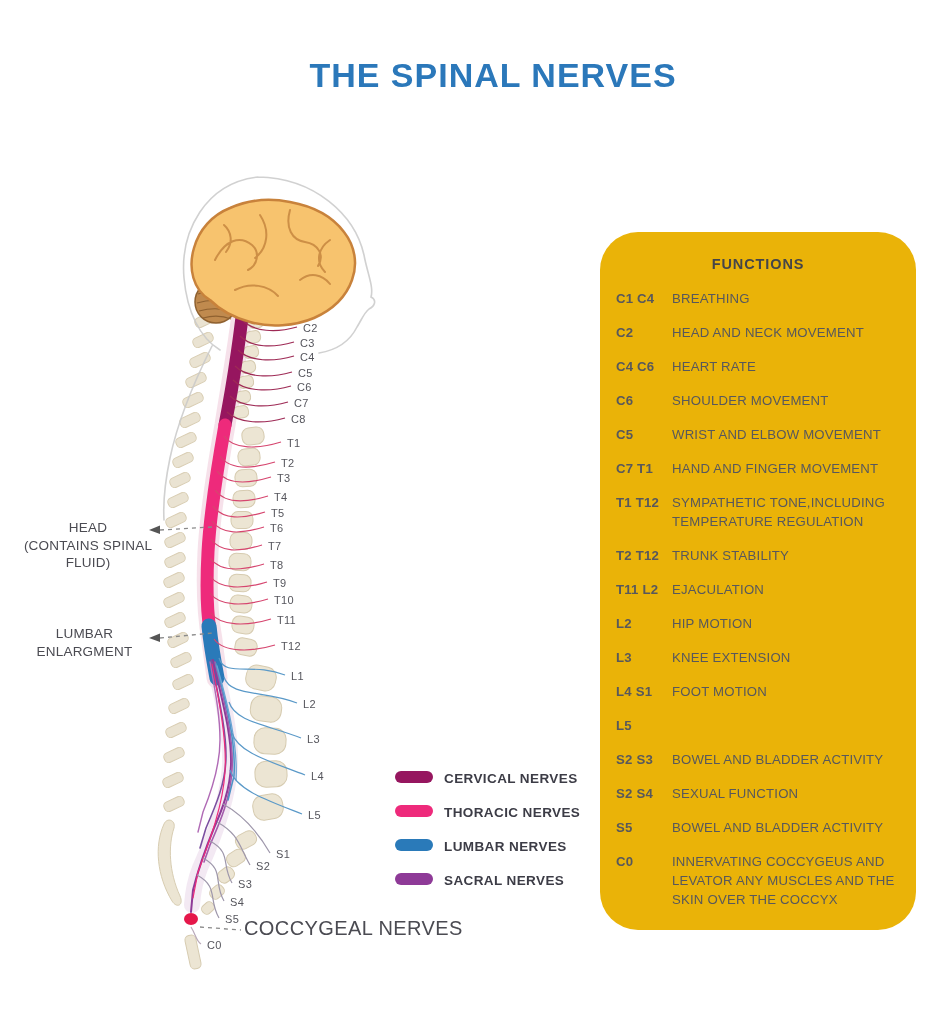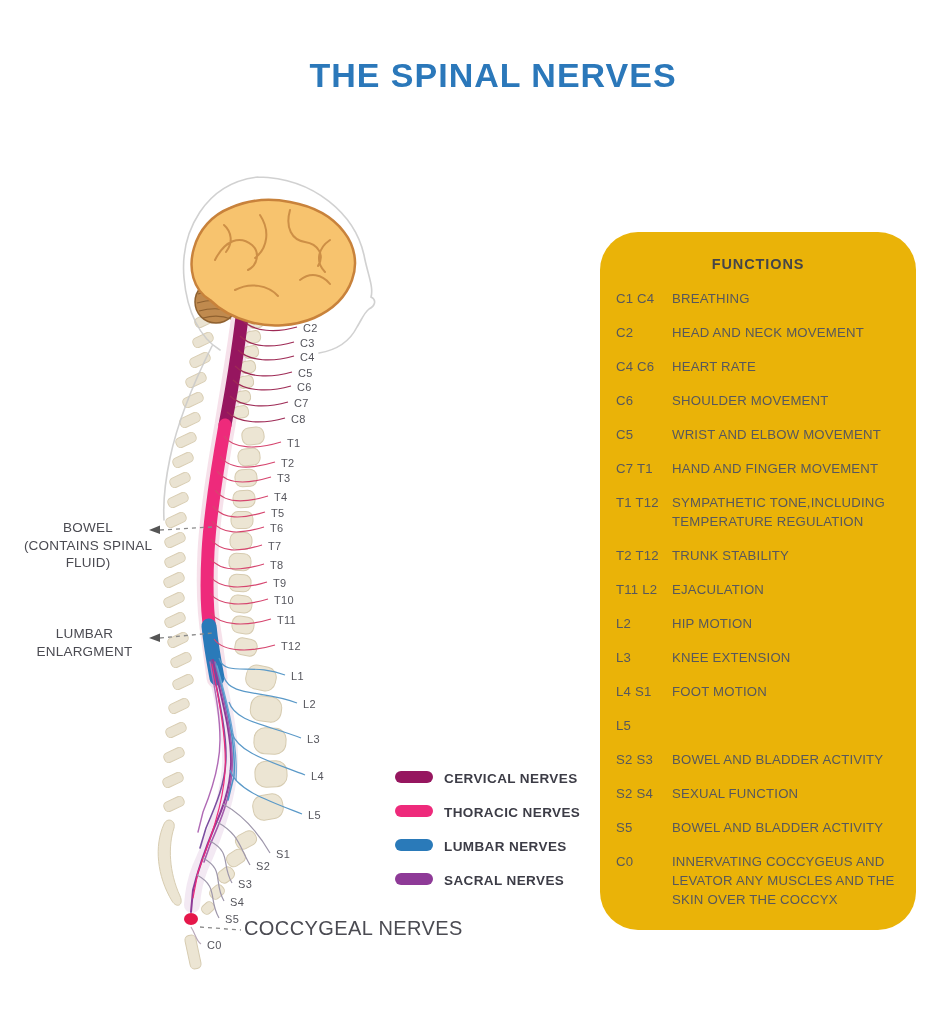--- a/index.html
+++ b/index.html
@@ -13,21 +13,21 @@
   .side-label.lumbar{left:22px;top:625px;width:125px;}
   .side-label.coccygeal{left:244px;top:920px;width:220px;text-align:left;font-size:20px;letter-spacing:.4px;}
   .legend{position:absolute;left:395px;top:771px;}
   .legend-row{display:flex;align-items:flex-start;height:13px;margin-bottom:21px;}
   .legend-pill{width:38px;height:12px;border-radius:7px;flex-shrink:0;}
   .legend-label{margin-left:11px;font-size:13.5px;font-weight:700;color:#3c3c46;letter-spacing:.4px;white-space:nowrap;}
   .functions-panel{position:absolute;left:600px;top:232px;width:316px;height:698px;
     background:#eab308;border-radius:38px;box-sizing:border-box;padding:24px 12px 0 12px;}
   .functions-title{text-align:center;font-size:14.5px;font-weight:700;color:#454549;letter-spacing:.9px;margin-bottom:17px;}
   .fn-row{display:flex;margin-bottom:15px;font-size:13.2px;line-height:19px;color:#58585c;letter-spacing:.2px;}
-  .fn-levels{width:56px;flex-shrink:0;padding-left:4px;white-space:nowrap;}
+  .fn-levels{width:56px;flex-shrink:0;padding-left:4px;white-space:nowrap;font-weight:bold;}
   .fn-text{flex:1;}
   text.nerve-label{font-family:"Liberation Sans",sans-serif;font-size:11px;fill:#55555c;letter-spacing:.3px;}
 </style>
 </head>
 <body>
 
 <div class="stage">
 
   <div class="page-title">THE SPINAL NERVES</div>
 
@@ -191,21 +191,21 @@
     <g>
       <path d="M 160,638 L 213,633" fill="none" stroke="#8a8a8a" stroke-width="1.3" stroke-dasharray="4 4"></path>
       <polygon points="149,638 160,633.5 160,642" fill="#555"></polygon>
     </g>
     <path d="M 200,927 L 241,930" fill="none" stroke="#8a8a8a" stroke-width="1.3" stroke-dasharray="4 4"></path>
 
     <ellipse id="red-dot" cx="191" cy="919" rx="7" ry="6" fill="#e5174a"></ellipse>
   </svg>
 
   <div class="side-label dura">
-    <div>BOWEL</div>
+    <div>HEAD</div>
     <div>(CONTAINS SPINAL</div>
     <div>FLUID)</div>
   </div>
   <div class="side-label lumbar">
     <div>LUMBAR</div>
     <div>ENLARGMENT</div>
   </div>
   <div class="side-label coccygeal">COCCYGEAL NERVES</div>
 
   <div class="legend">

